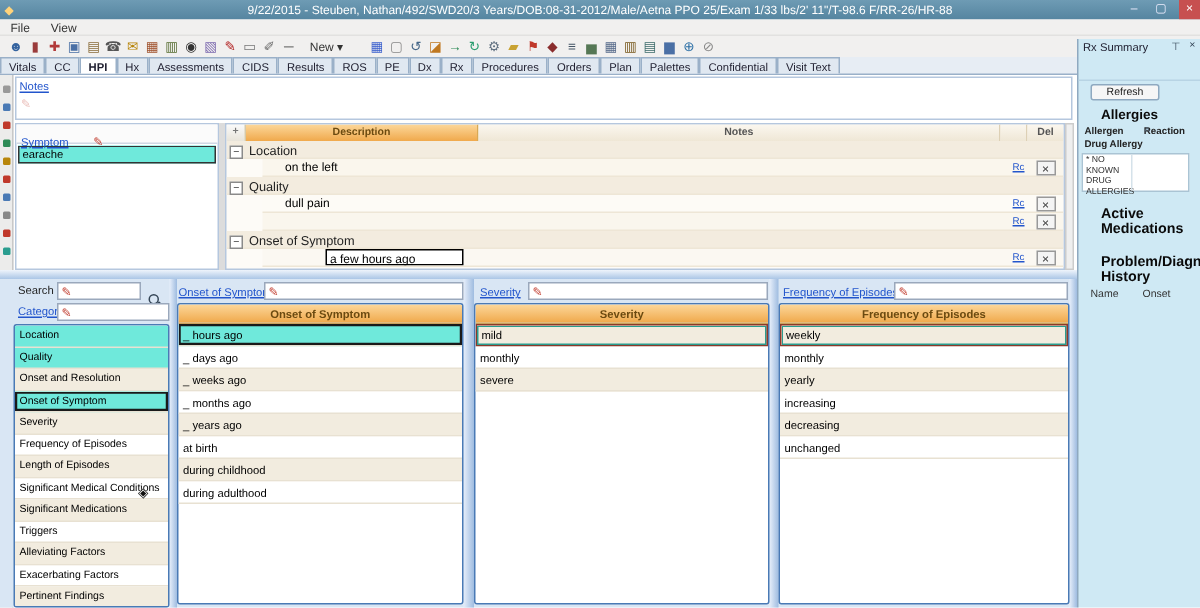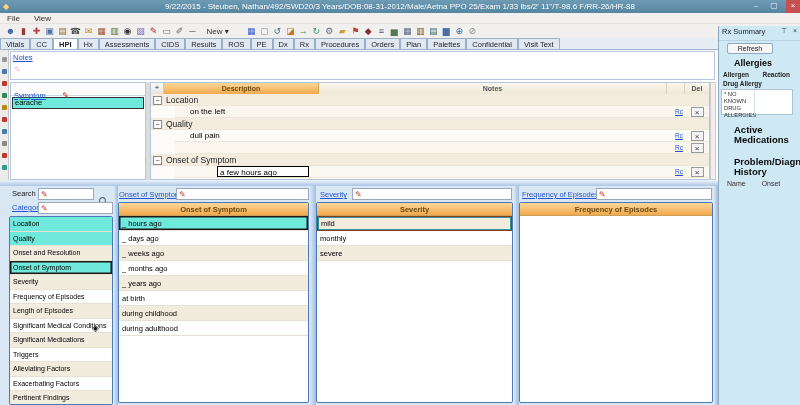--- a/index.html
+++ b/index.html
@@ -100,21 +100,21 @@
   .plist .prow:nth-child(odd) { background:#f2ecdf; }
   .catrow .prow { height:14.5px; font-size:7px; line-height:14px; }
   .prow.cyan { background:#6fe9db !important; }
   .prow.sel { box-shadow:inset 0 0 0 1.5px #1a1a1a; background:#6fe9db !important; }
   .prow.sel2 { background:#f2ecdf !important; border:1px solid #8b3a2a;
     box-shadow:inset 0 0 0 1px #2a9d8f; line-height:13px; }
   .cursor-icon { font-size:9px; color:#111; text-shadow:0 0 1px #fff; }
 
   
   .sidebar { left:718px; top:26px; width:82px; height:379px; background:#cfe9f4; border-left:1px solid #8fa9c0; }
-  .sb-title { height:15px; font-size:7.5px; color:#223; padding:1px 3px; border-bottom:1px solid #b8d4e4; }
+  .sb-title { height:28px; font-size:7.5px; color:#223; padding:1px 3px; border-bottom:1px solid #b8d4e4; }
   .sb-pin { position:absolute; right:13px; top:1px; font-size:7px; color:#345; }
   .sb-x { position:absolute; right:3px; top:1px; font-size:7px; color:#345; }
   .sb-refresh { margin:2px 0 0 8px; width:46px; height:11px; background:#f6f6f6; border:1px solid #8fa9c0;
     font-size:7px; text-align:center; line-height:10px; color:#222; border-radius:2px; }
   .sb-h1 { font-size:9px; font-weight:bold; color:#0a0a0a; padding:4px 4px 0 4px; line-height:10px;margin-left:11px; }
   .sb-cols { font-size:6.5px; font-weight:bold; color:#222; padding:3px 4px 0 4px; }
   .sb-sub { font-size:6.5px; font-weight:bold; color:#222; padding:2px 4px 0 4px; }
   .sb-allergybox { margin:2px 2px 0 2px; width:72px; height:26px; background:#fff; border:1px solid #aac4d4;
     font-size:5.8px; color:#333; padding:1px 2px; line-height:7px; position:relative; }
   .sb-allergybox .split { position:absolute; left:32px; top:0; width:1px; height:100%; background:#d5e2ea; }
@@ -336,20 +336,29 @@
     </div>
 </div>
 
 
 <span class="abs bluelink" style="left:522px;top:190px;">Frequency of Episodes</span>
 <div class="abs inputbox" style="left:596px;top:188px;width:116px;">
   <span class="penicon">✎</span>
 </div>
 <div class="abs plistbox" style="left:519px;top:202px;width:194px;height:201px;">
   <div class="oh">Frequency of Episodes</div>
+  <div class="plist">
+
+  <div class="prow sel2">weekly</div>
+      <div class="prow">monthly</div>
+      <div class="prow">yearly</div>
+      <div class="prow">increasing</div>
+      <div class="prow">decreasing</div>
+      <div class="prow">unchanged</div>
+    </div>
 </div>
 
 
 <div class="abs sidebar">
   <div class="sb-title" style="position:relative;">
     <span>Rx Summary</span>
     <span class="sb-pin">⊤</span>
     <span class="sb-x">×</span>
   </div>
   <div class="sb-refresh">Refresh</div>

